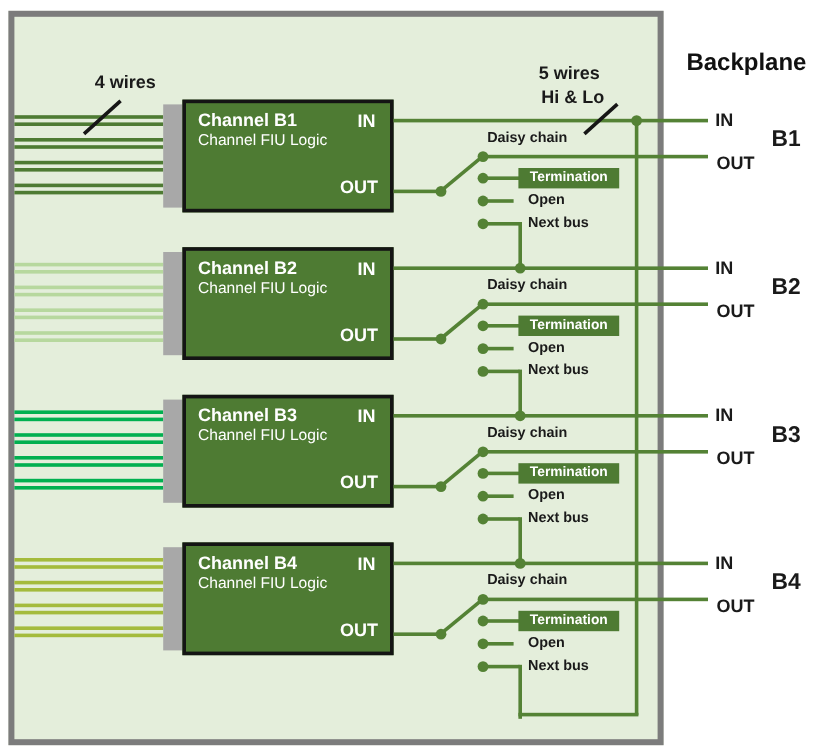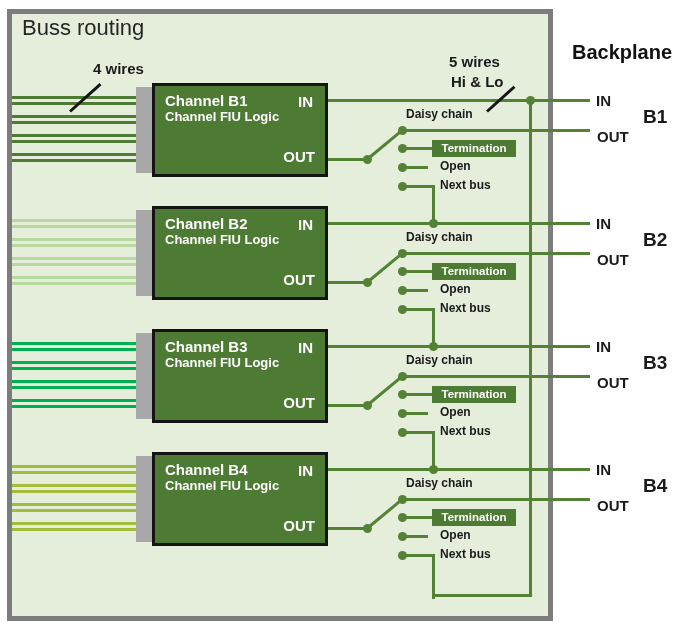--- a/index.html
+++ b/index.html
@@ -16,31 +16,30 @@
     position:absolute;left:7px;top:9px;width:536px;height:602px;
     border:5px solid #7c7c7c;background:#e4eedb;box-sizing:content-box;
   }
   #panel-title{
     position:absolute;left:22px;top:16px;font-size:22px;color:#262626;z-index:6;
   }
   #backplane-title{
     position:absolute;left:572px;top:41px;font-size:20px;font-weight:bold;color:#111;z-index:6;
   }
   .slash{position:absolute;height:3px;background:#161616;transform-origin:0 50%;z-index:7;}
-  .block-txt{position:absolute;color:#ffffff;white-space:nowrap;line-height:1.15;font-weight:bold;}
+  .block-txt{position:absolute;color:#ffffff;white-space:nowrap;line-height:1.15;}
 </style>
 </head>
 <body>
 
 <div id="canvas">
   <div id="panel"></div>
-  <div id="panel-title" class="lbl">Buss routing</div>
   <div id="backplane-title">Backplane</div>
 
-  <div class="lbl ann" style="left:93px;top:61px;z-index:6">4 wires</div>
+  <div class="lbl ann" style="left:79px;top:61px;z-index:6">4 wires</div>
   <div class="slash" style="left:70px;top:110px;width:41px;transform:rotate(-42deg)"></div>
 
   <div class="lbl ann" style="left:449px;top:54px;z-index:6">5 wires</div>
   <div class="lbl ann" style="left:451px;top:74px;z-index:6">Hi &amp; Lo</div>
   <div class="slash" style="left:487px;top:110px;width:37px;transform:rotate(-42deg)"></div>
 
   <div id="diagram">
       <div style="position: absolute; box-sizing: border-box; left: 528.5px; top: 100px; width: 3px; height: 496px; background: rgb(84, 130, 53);"></div>
       <div style="position: absolute; box-sizing: border-box; left: 431.5px; top: 593.5px; width: 100px; height: 3px; background: rgb(84, 130, 53);"></div>
       <div style="position: absolute; box-sizing: border-box; left: 12px; top: 96px; width: 124px; height: 3px; background: rgb(78, 123, 51);"></div>

